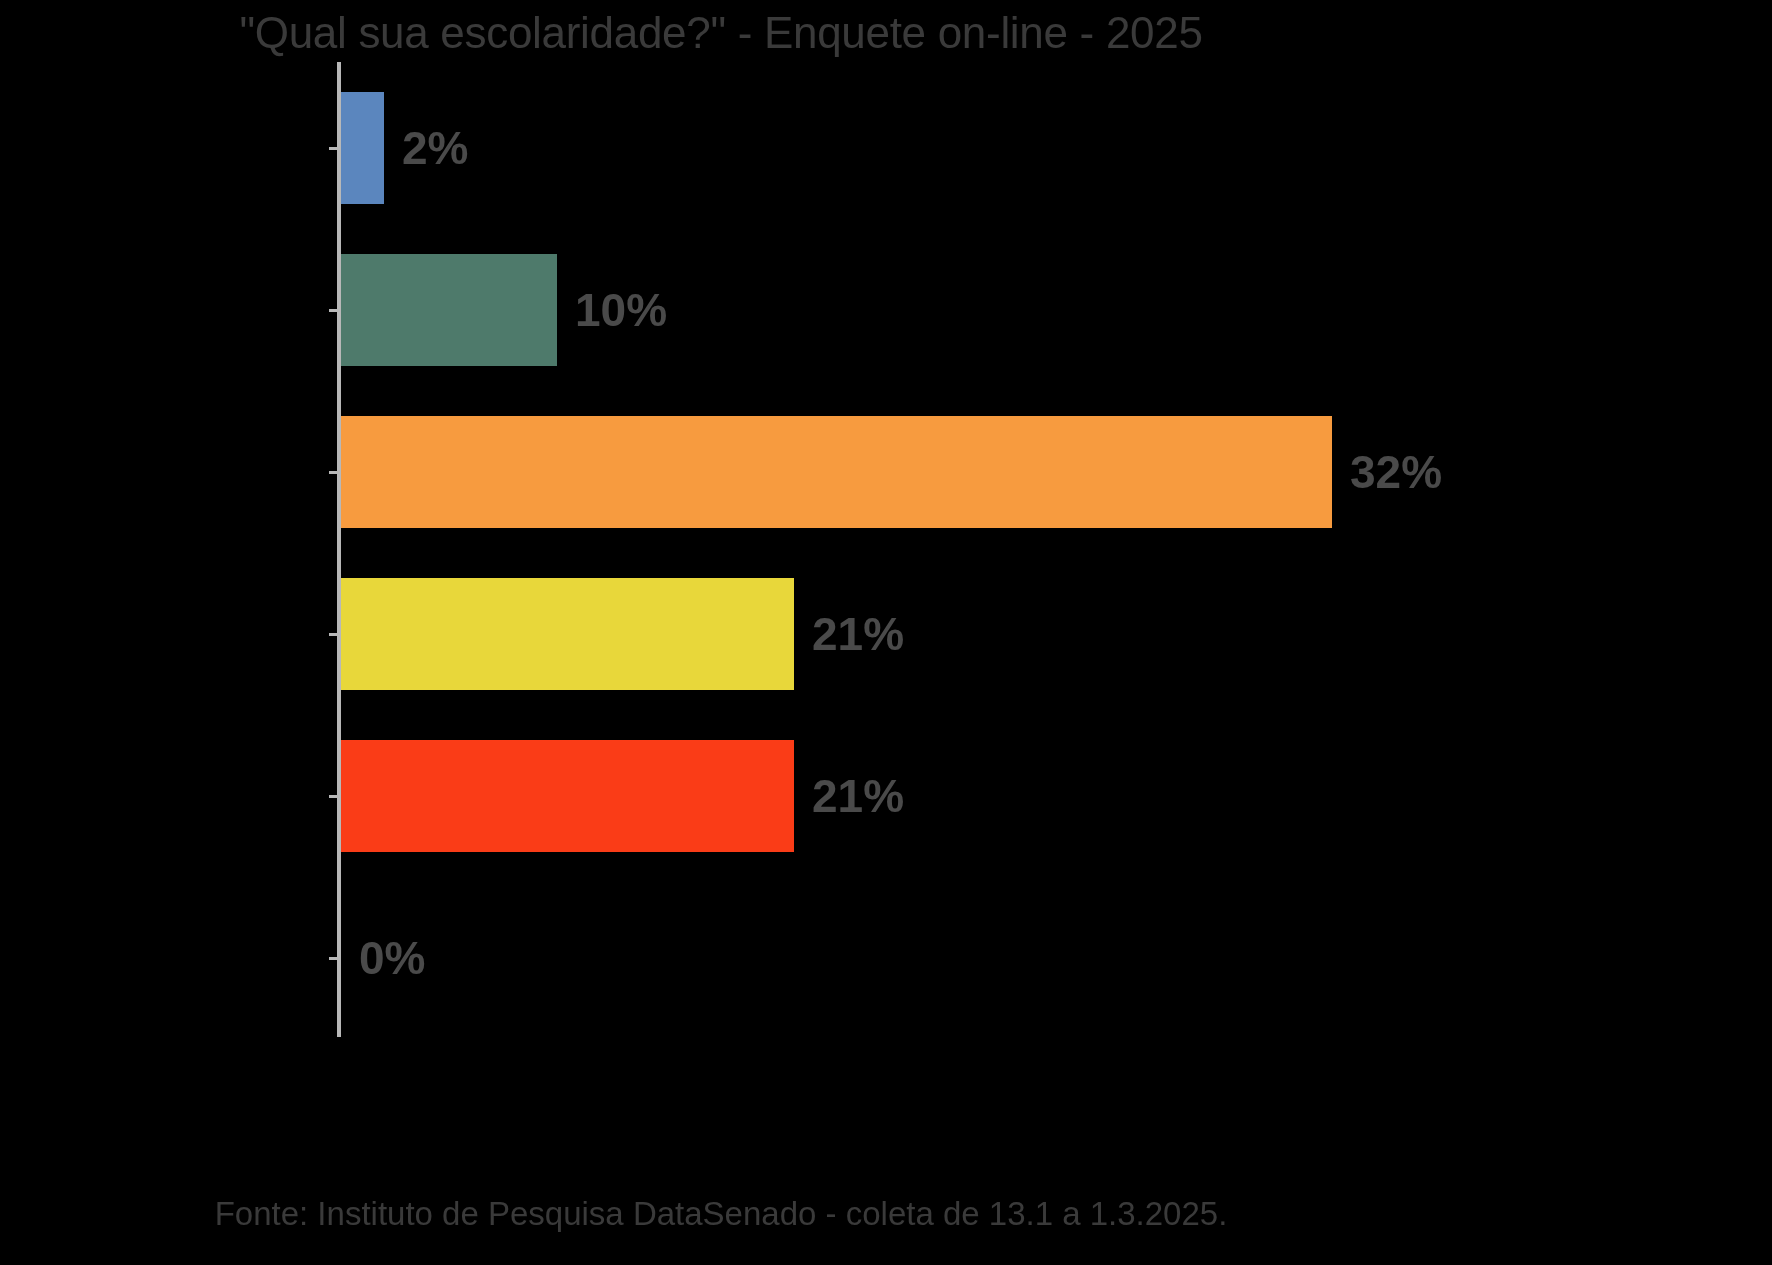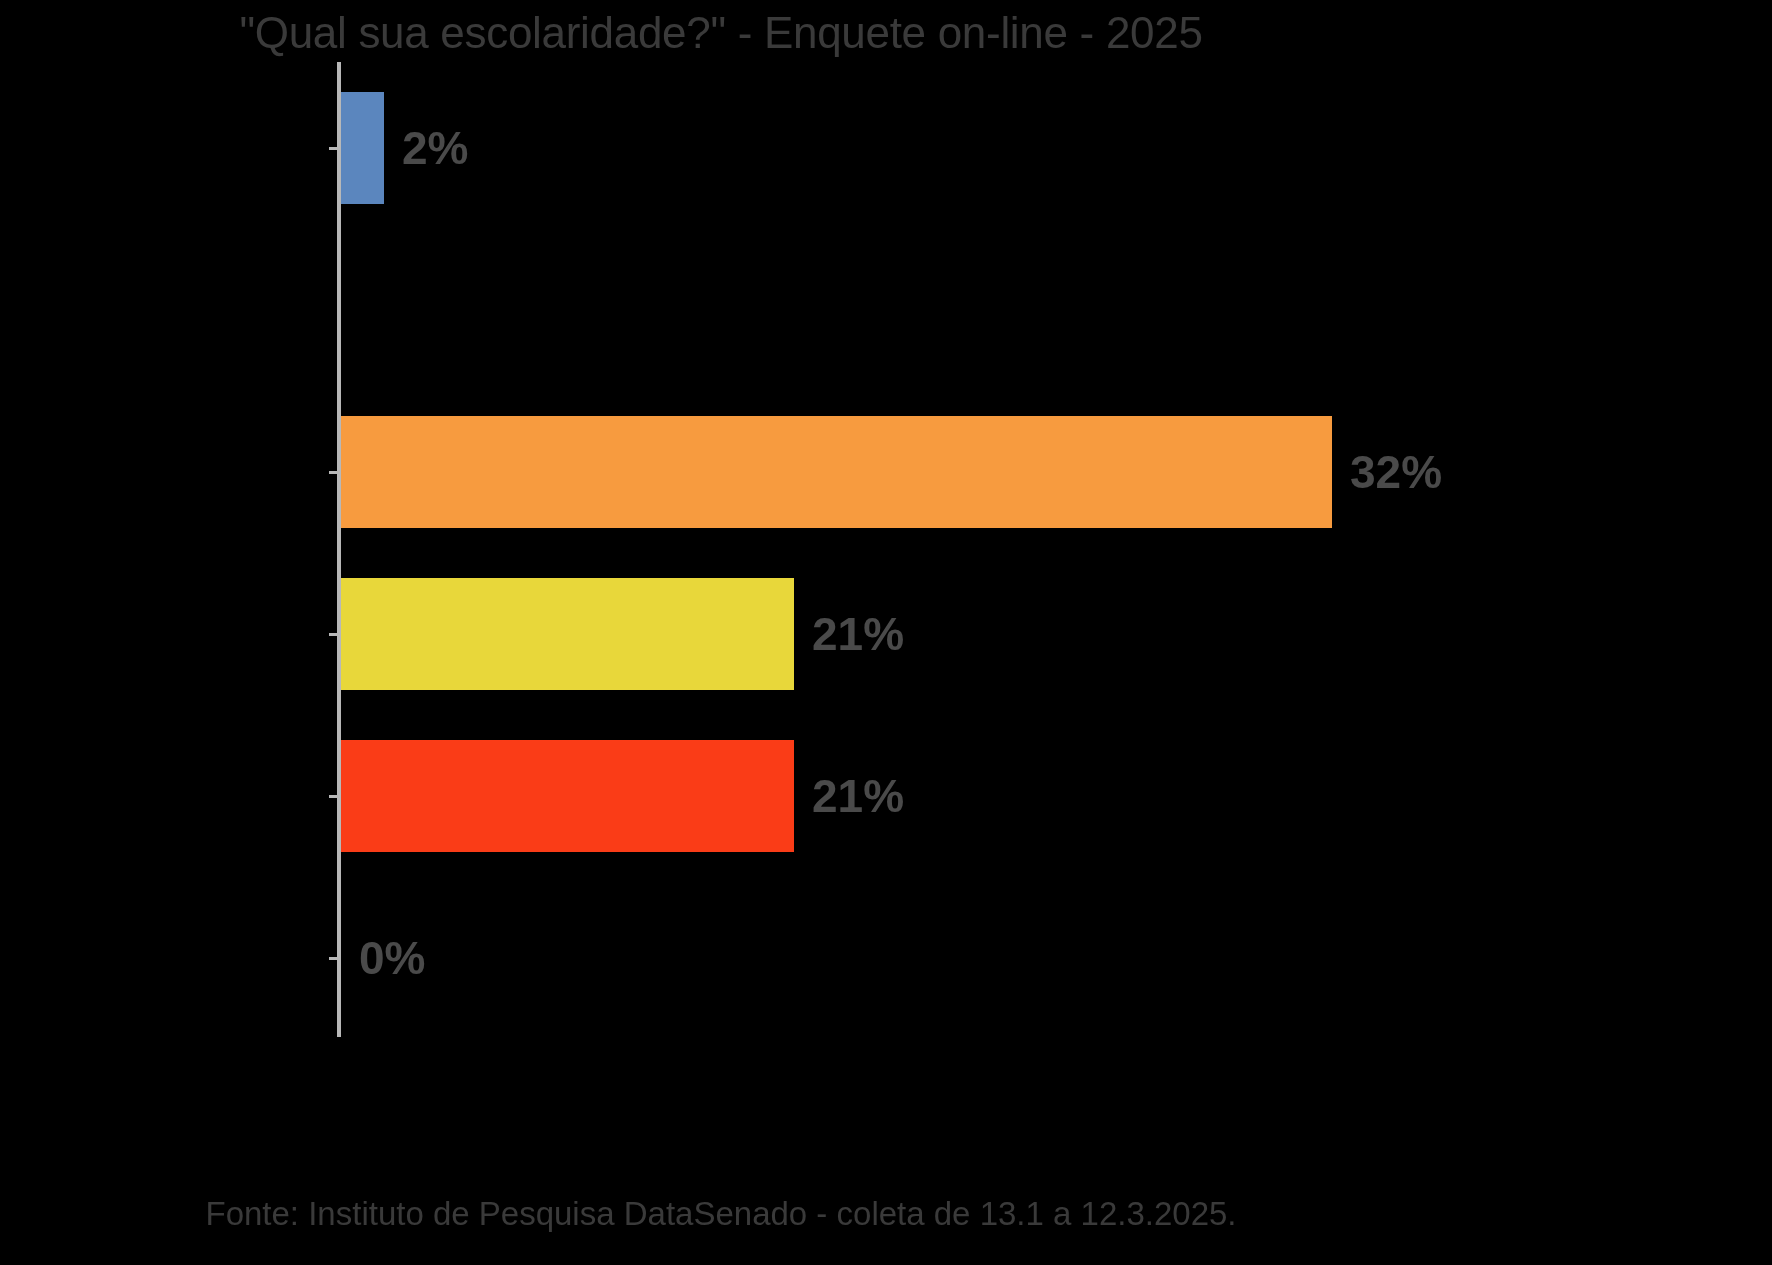--- a/index.html
+++ b/index.html
@@ -129,20 +129,28 @@
 
     <div class="bar-row" style="top: 5px;">
       <div class="cat-label">
         
       </div>
       <div class="tick"></div>
       <div class="bar" style="width: 43px; background: rgb(91, 134, 190);"></div>
       <div class="bar-value" style="left: 402px;">2%</div>
     </div>
 
+    <div class="bar-row" style="top: 167px;">
+      <div class="cat-label">
+        
+      </div>
+      <div class="tick"></div>
+      <div class="bar" style="width: 216px; background: rgb(78, 122, 107);"></div>
+      <div class="bar-value" style="left: 575px;">10%</div>
+    </div>
 
     <div class="bar-row" style="top: 329px;">
       <div class="cat-label">
         
       </div>
       <div class="tick"></div>
       <div class="bar" style="width: 991px; background: rgb(247, 155, 63);"></div>
       <div class="bar-value" style="left: 1350px;">32%</div>
     </div>
 
@@ -167,14 +175,14 @@
     <div class="bar-row" style="top: 815px;">
       <div class="cat-label">
         
       </div>
       <div class="tick"></div>
 
       <div class="bar-value" style="left: 359px;">0%</div>
     </div>
   </div>
 
-  <div id="footnote">Fonte: Instituto de Pesquisa DataSenado - coleta de 13.1 a 12.3.2025.</div>
+  <div id="footnote">Fonte: Instituto de Pesquisa DataSenado - coleta de 13.1 a 1.3.2025.</div>
 </div>
 
 </body></html>

